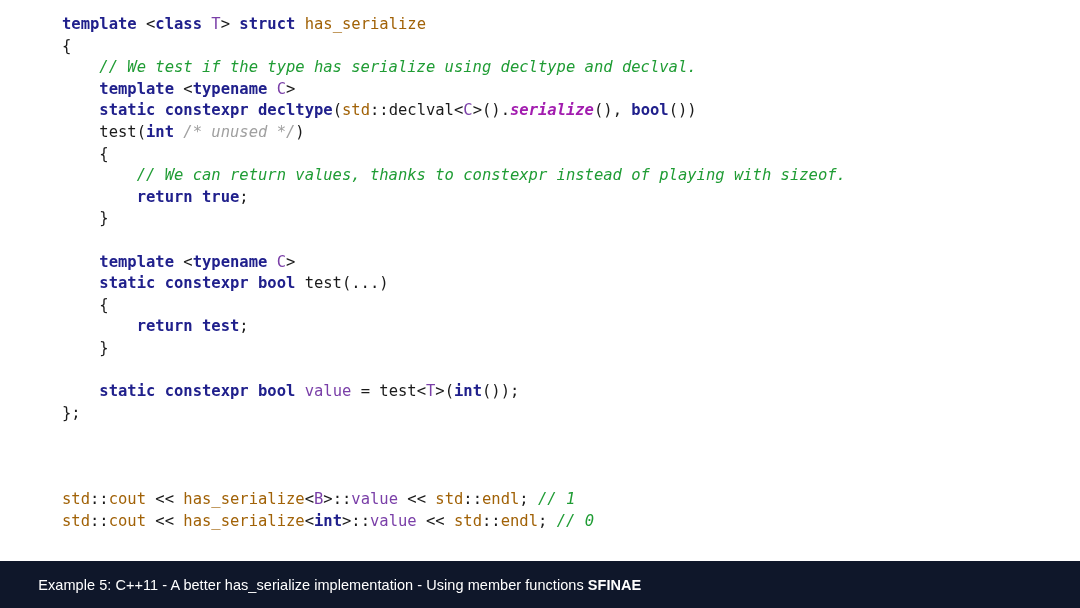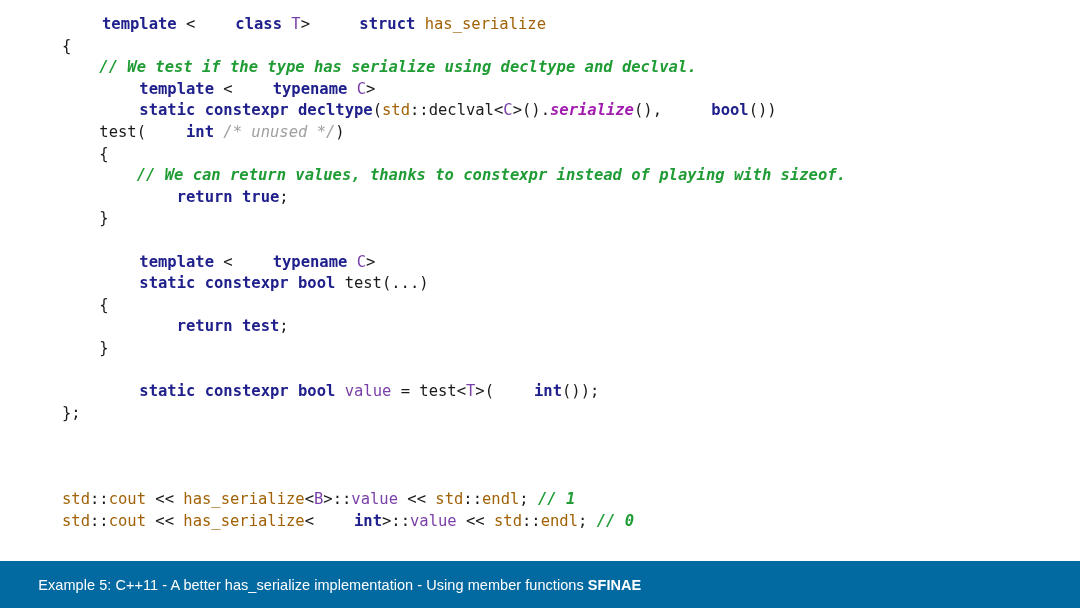--- a/index.html
+++ b/index.html
@@ -31,35 +31,35 @@
     font-size: 15.5px;
     line-height: 21.6px;
     height: 21.6px;
     white-space: pre;
     color: #1a1a1a;
     letter-spacing: 0px;
   }
 
   
   .t-plain   { color: #1a1a1a; }
-  .t-kw      { color: #20208c; font-weight: bold; margin-left: 40px; }   
+  .t-kw      { color: #20208c; font-weight: bold; }   
   .t-type    { color: #a16207; }                      
   .t-tparam  { color: #7a3fa8; }                      
   .t-member  { color: #a21caf; font-weight: bold; font-style: italic; } 
-  .t-comment { color: #1f9c34; font-style: italic; font-weight: bold; }  
+  .t-comment { color: #1f9c34; font-style: italic; }  
   .t-comment-gray { color: #a0a0a0; font-style: italic; } 
 
   
   #bottom-banner {
     position: absolute;
     left: 0;
     top: 561px;
     width: 1080px;
     height: 47px;
-    background: #0369a1;
+    background: #0f172a;
     display: flex;
     align-items: center;
   }
   #banner-text {
     font-family: "Liberation Sans", sans-serif;
     font-size: 14.5px;
     color: #ffffff;
     padding-left: 22px;
     white-space: pre;
     letter-spacing: 0.05px;

